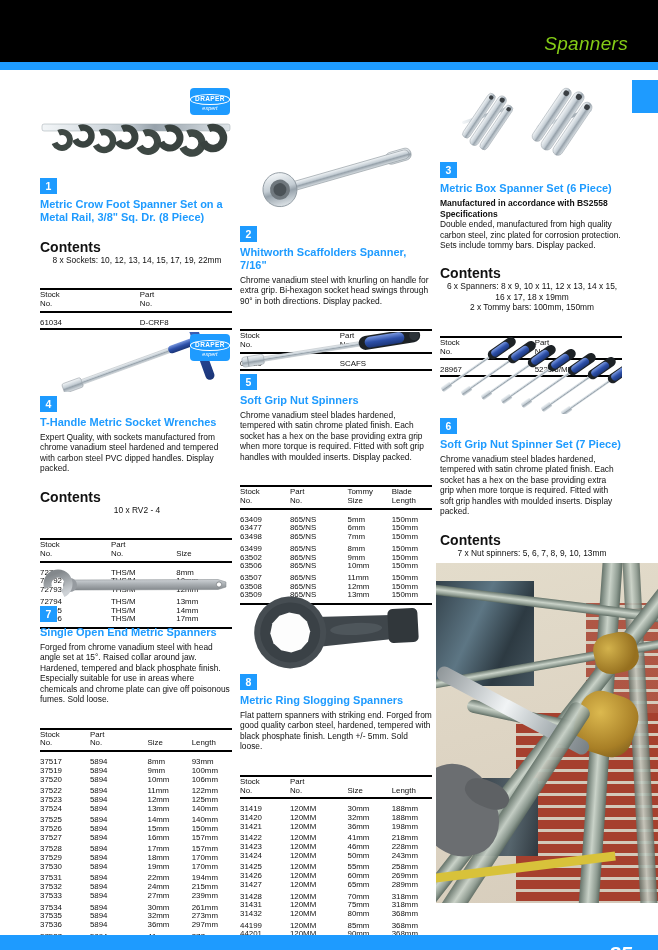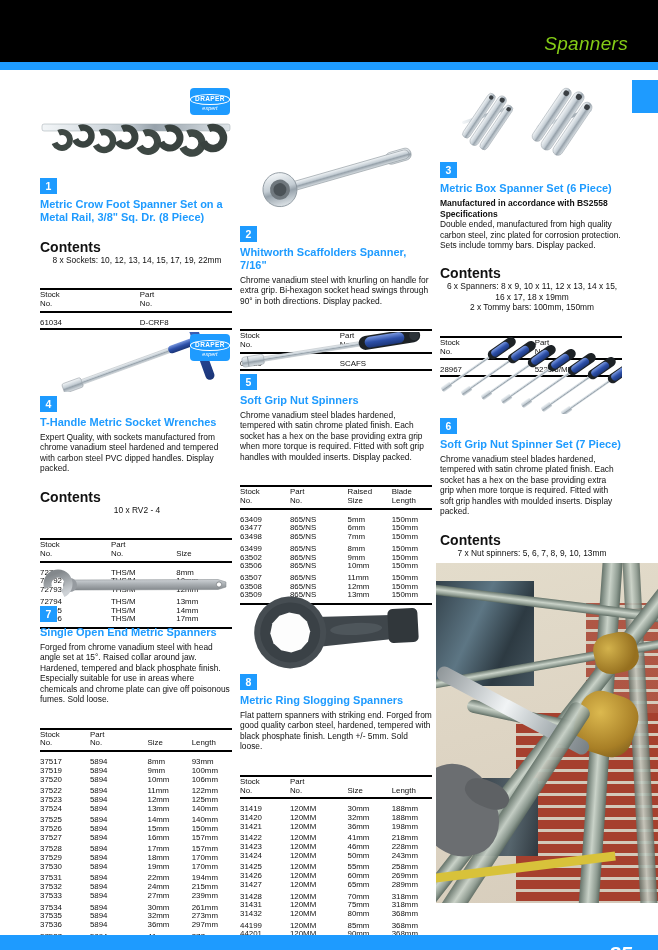--- a/index.html
+++ b/index.html
@@ -327,21 +327,21 @@
     <div class="num-badge">5</div>
     <h2 class="title">Soft Grip Nut Spinners</h2>
     <p class="desc">Chrome vanadium steel blades hardened, tempered with satin chrome plated finish. Each socket has a hex on the base providing extra grip when more torque is required. Fitted with soft grip handles with moulded inserts. Display packed.</p>
     <table class="ptable c4">
         <thead>
           <tr>
             <th>Stock
 No.</th>
             <th>Part
 No.</th>
-            <th>Raised
+            <th>Tommy
 Size</th>
             <th>Blade
 Length</th>
           </tr>
         </thead>
         <tbody>
           <tr>
             <td>63409</td>
             <td>865/NS</td>
             <td>5mm</td>

